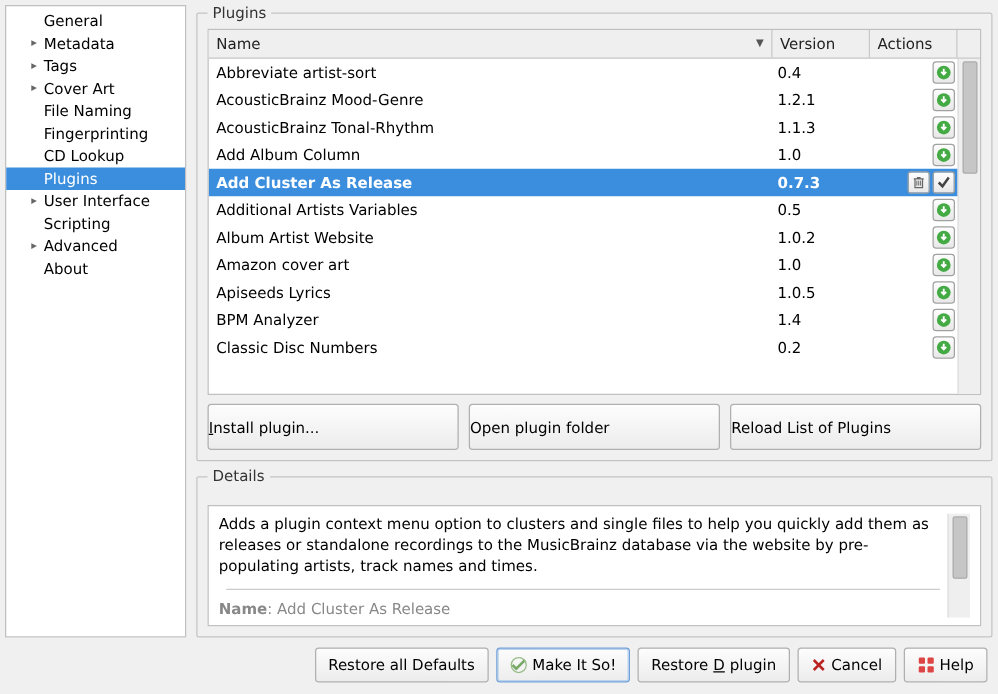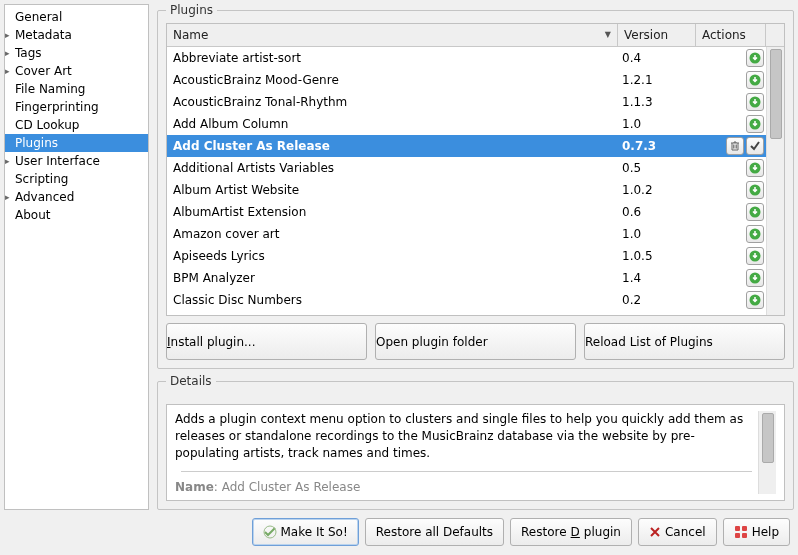--- a/index.html
+++ b/index.html
@@ -1,19 +1,19 @@
 <!DOCTYPE html>
 <html><head>
 <meta charset="utf-8">
 <style>
 * { box-sizing: border-box; margin: 0; padding: 0; }
 body { font-family: "DejaVu Sans", Verdana, sans-serif; font-size: 12px; background: #f0f0f0; width: 798px; height: 555px; overflow: hidden; }
 .main-container { display: flex; height: 514px; padding: 4px; gap: 8px; }
 .sidebar { width: 145px; background: #fff; border: 1px solid #c0c0c0; padding: 3px 0; }
-.sidebar-item { display: flex; align-items: center; padding: 2px 4px 2px 0; cursor: pointer; height: 18px; }
+.sidebar-item { display: flex; align-items: center; padding: 2px 4px 2px 20px; cursor: pointer; height: 18px; }
 .sidebar-item.selected { background: #3b8ede; color: #fff; }
 .sidebar-item .expander { width: 10px; font-size: 9px; color: #666; }
 .sidebar-item .indent { width: 10px; }
 .right-pane { flex: 1; display: flex; flex-direction: column; gap: 6px; }
 .groupbox { border: 1px solid #c4c4c4; border-radius: 2px; padding: 8px; position: relative; margin-top: 6px; }
 .groupbox-title { position: absolute; top: -8px; left: 8px; background: #f0f0f0; padding: 0 4px; color: #333; }
 .plugins-box { height: 359px; display: flex; flex-direction: column; }
 .table-wrap { flex: 1; border: 1px solid #c0c0c0; background: #fff; display: flex; flex-direction: column; margin-top: 4px; }
 .table-header { display: flex; background: #efefef; border-bottom: 1px solid #c8c8c8; }
 .th { padding: 4px 6px; border-right: 1px solid #c8c8c8; font-weight: normal; color: #222; position: relative; }
@@ -207,33 +207,20 @@
                   <div class="action-btn">
                     <svg viewBox="0 0 12 12">
                       <circle cx="6" cy="6" r="5.5" fill="#4a4"></circle>
                       <path d="M6 3v4M4 5.5L6 7.5 8 5.5" stroke="#fff" stroke-width="1.5" fill="none"></path>
                     </svg>
                   </div>
                 </div>
                 <div class="td-scroll"></div>
               </div>
               <div class="tr">
-                <div class="td-name">AlbumArtist Extension</div>
-                <div class="td-version">0.6</div>
-                <div class="td-actions">
-                  <div class="action-btn">
-                    <svg viewBox="0 0 12 12">
-                      <circle cx="6" cy="6" r="5.5" fill="#4a4"></circle>
-                      <path d="M6 3v4M4 5.5L6 7.5 8 5.5" stroke="#fff" stroke-width="1.5" fill="none"></path>
-                    </svg>
-                  </div>
-                </div>
-                <div class="td-scroll"></div>
-              </div>
-              <div class="tr">
                 <div class="td-name">Amazon cover art</div>
                 <div class="td-version">1.0</div>
                 <div class="td-actions">
                   <div class="action-btn">
                     <svg viewBox="0 0 12 12">
                       <circle cx="6" cy="6" r="5.5" fill="#4a4"></circle>
                       <path d="M6 3v4M4 5.5L6 7.5 8 5.5" stroke="#fff" stroke-width="1.5" fill="none"></path>
                     </svg>
                   </div>
                 </div>
@@ -305,30 +292,30 @@
         </div>
         <div class="scrollbar-v" style="position:relative;">
           <div class="thumb" style="height:50px;"></div>
         </div>
       </div>
     </div>
   </div>
 </div>
 
 <div class="dialog-buttons">
+  <button class="dlg-btn">
+      <span class="ul-first">Restore all Defaults</span>
+    </button>
   <button class="dlg-btn default">
     <svg width="14" height="14">
         <path d="M2 7 L5 10 L12 3" stroke="#7a6" stroke-width="2" fill="none"></path>
         <circle cx="7" cy="7" r="6" fill="none" stroke="#9b8" stroke-width="1"></circle>
       </svg>
     <span>Make It So!</span>
   </button>
-  <button class="dlg-btn">
-      <span class="ul-first">Restore all Defaults</span>
-    </button>
   <button class="dlg-btn">
     <span>Restore </span>
       <span class="u">D</span>
       <span>plugin</span>
   </button>
   <button class="dlg-btn">
     <svg width="12" height="12">
         <path d="M2 2 L10 10 M10 2 L2 10" stroke="#b22" stroke-width="2"></path>
       </svg>
     <span class="ul-first">Cancel</span>

